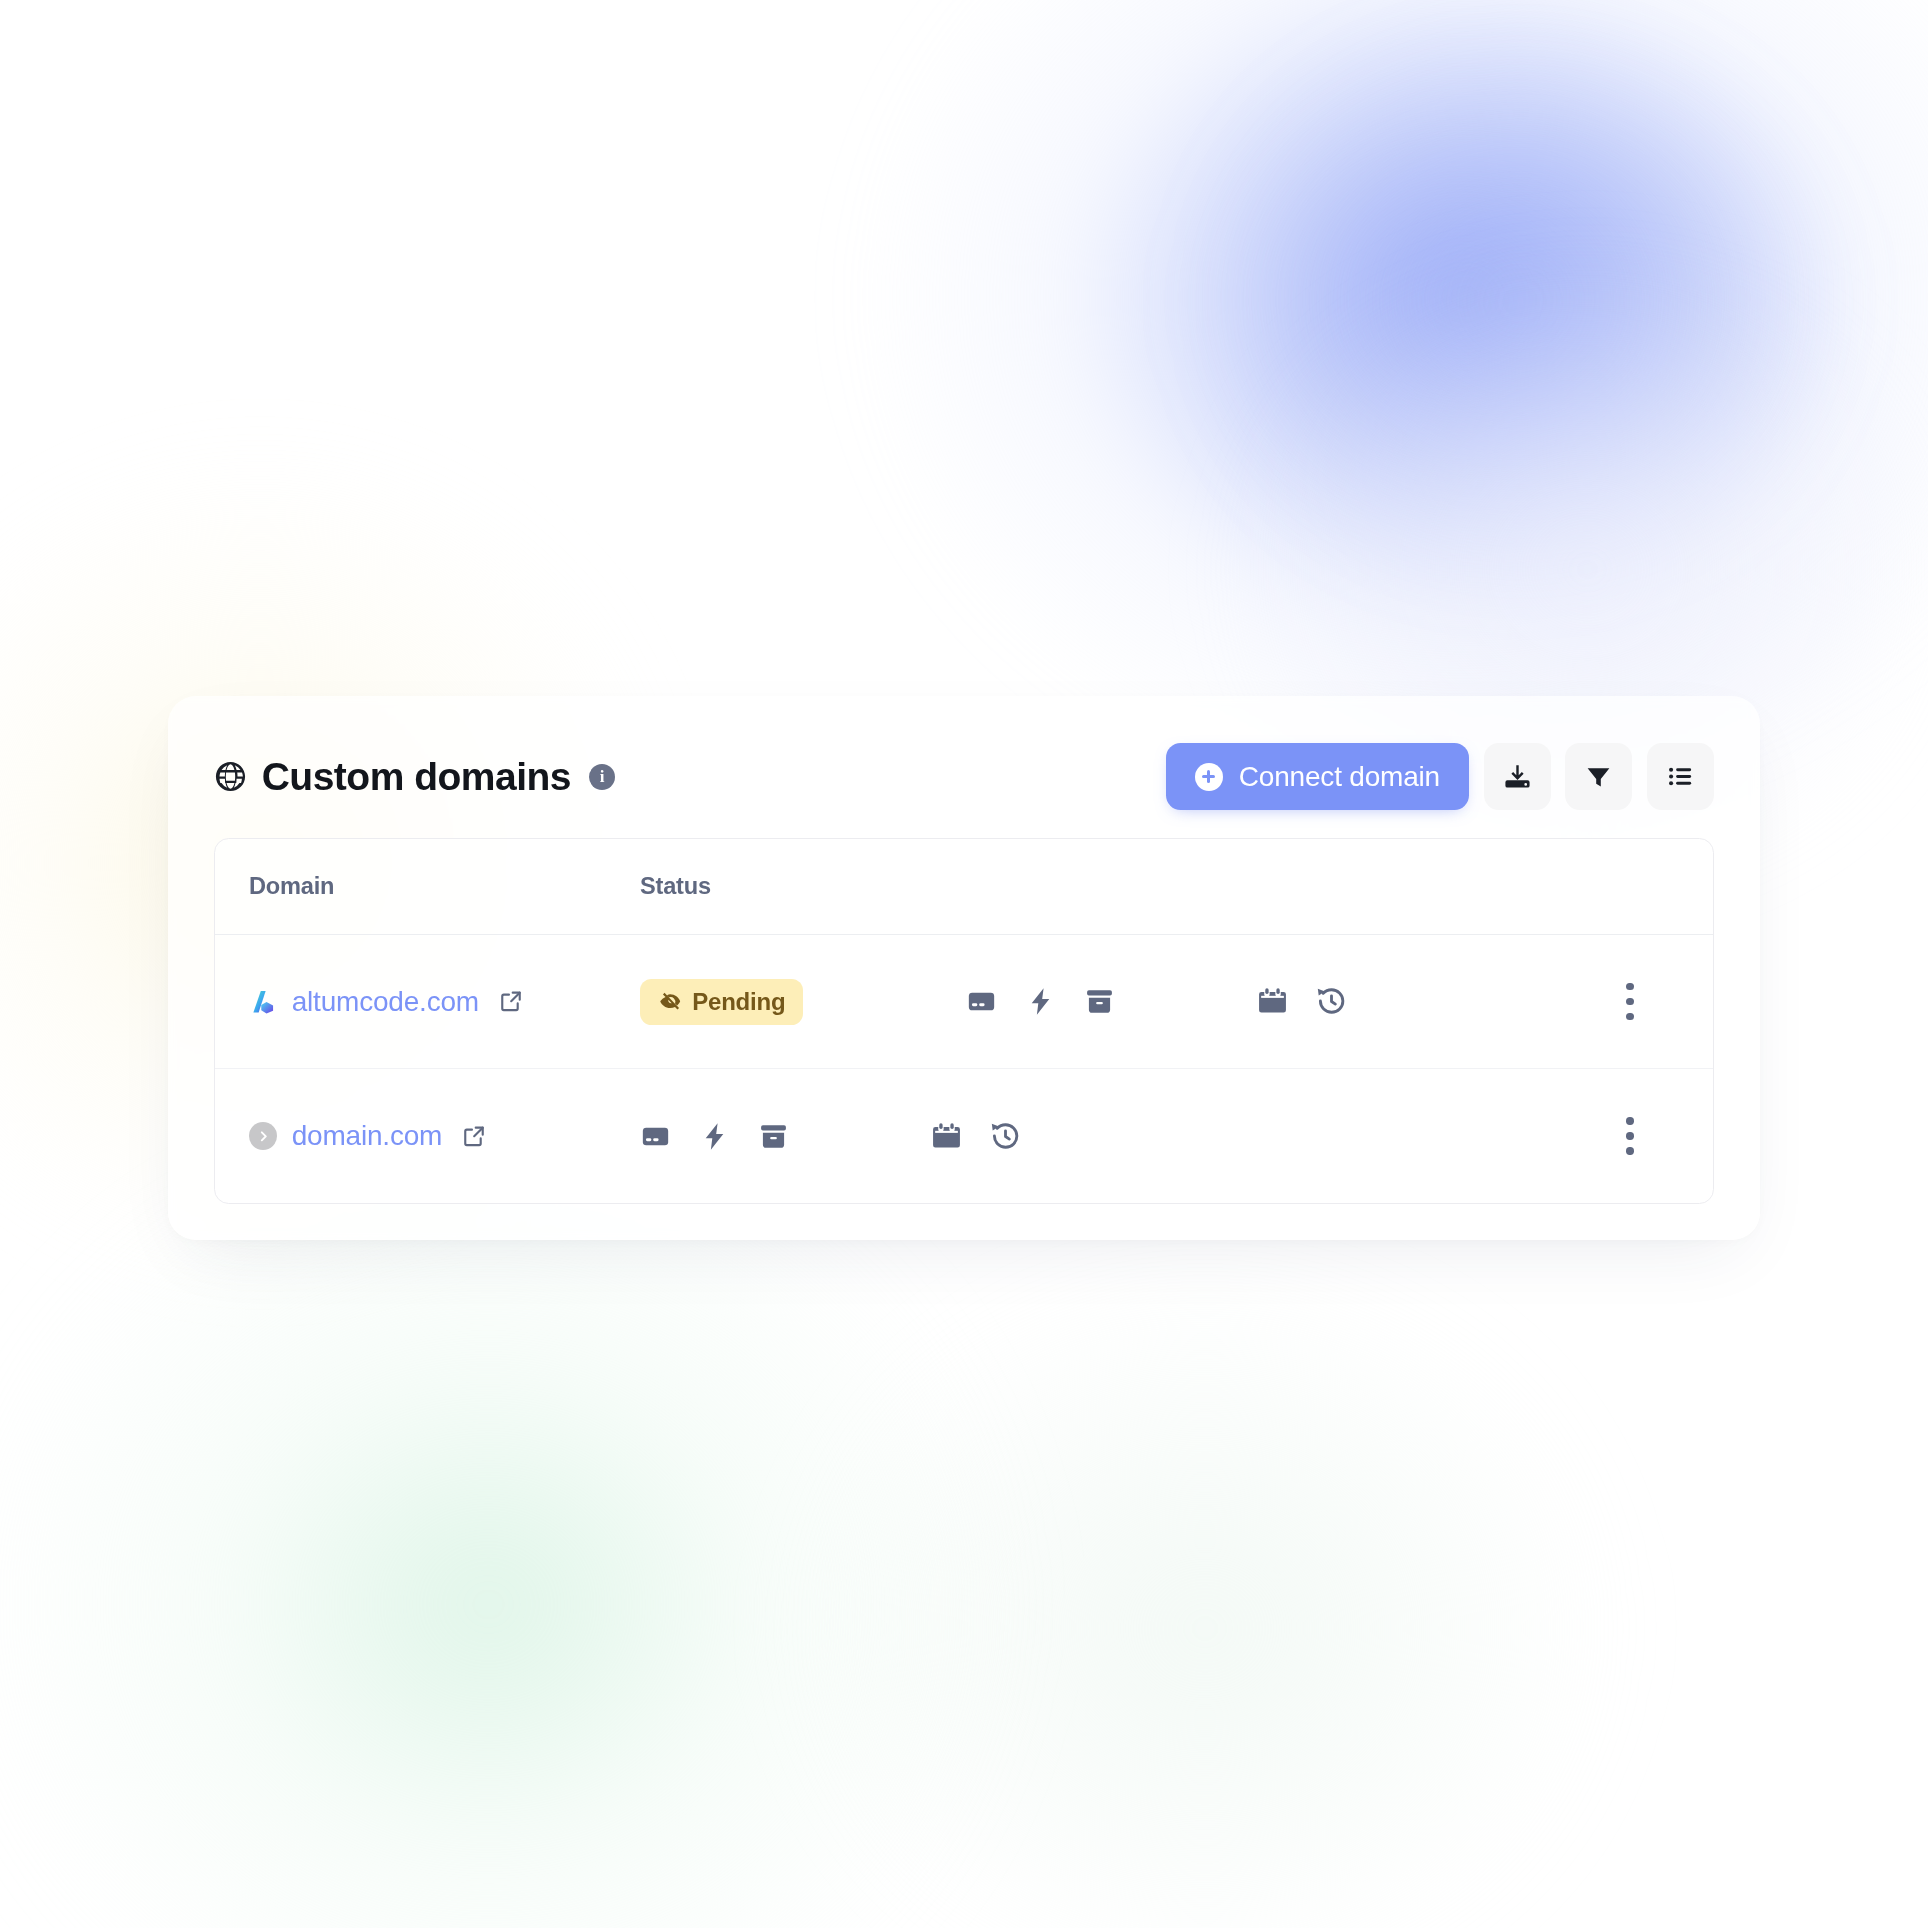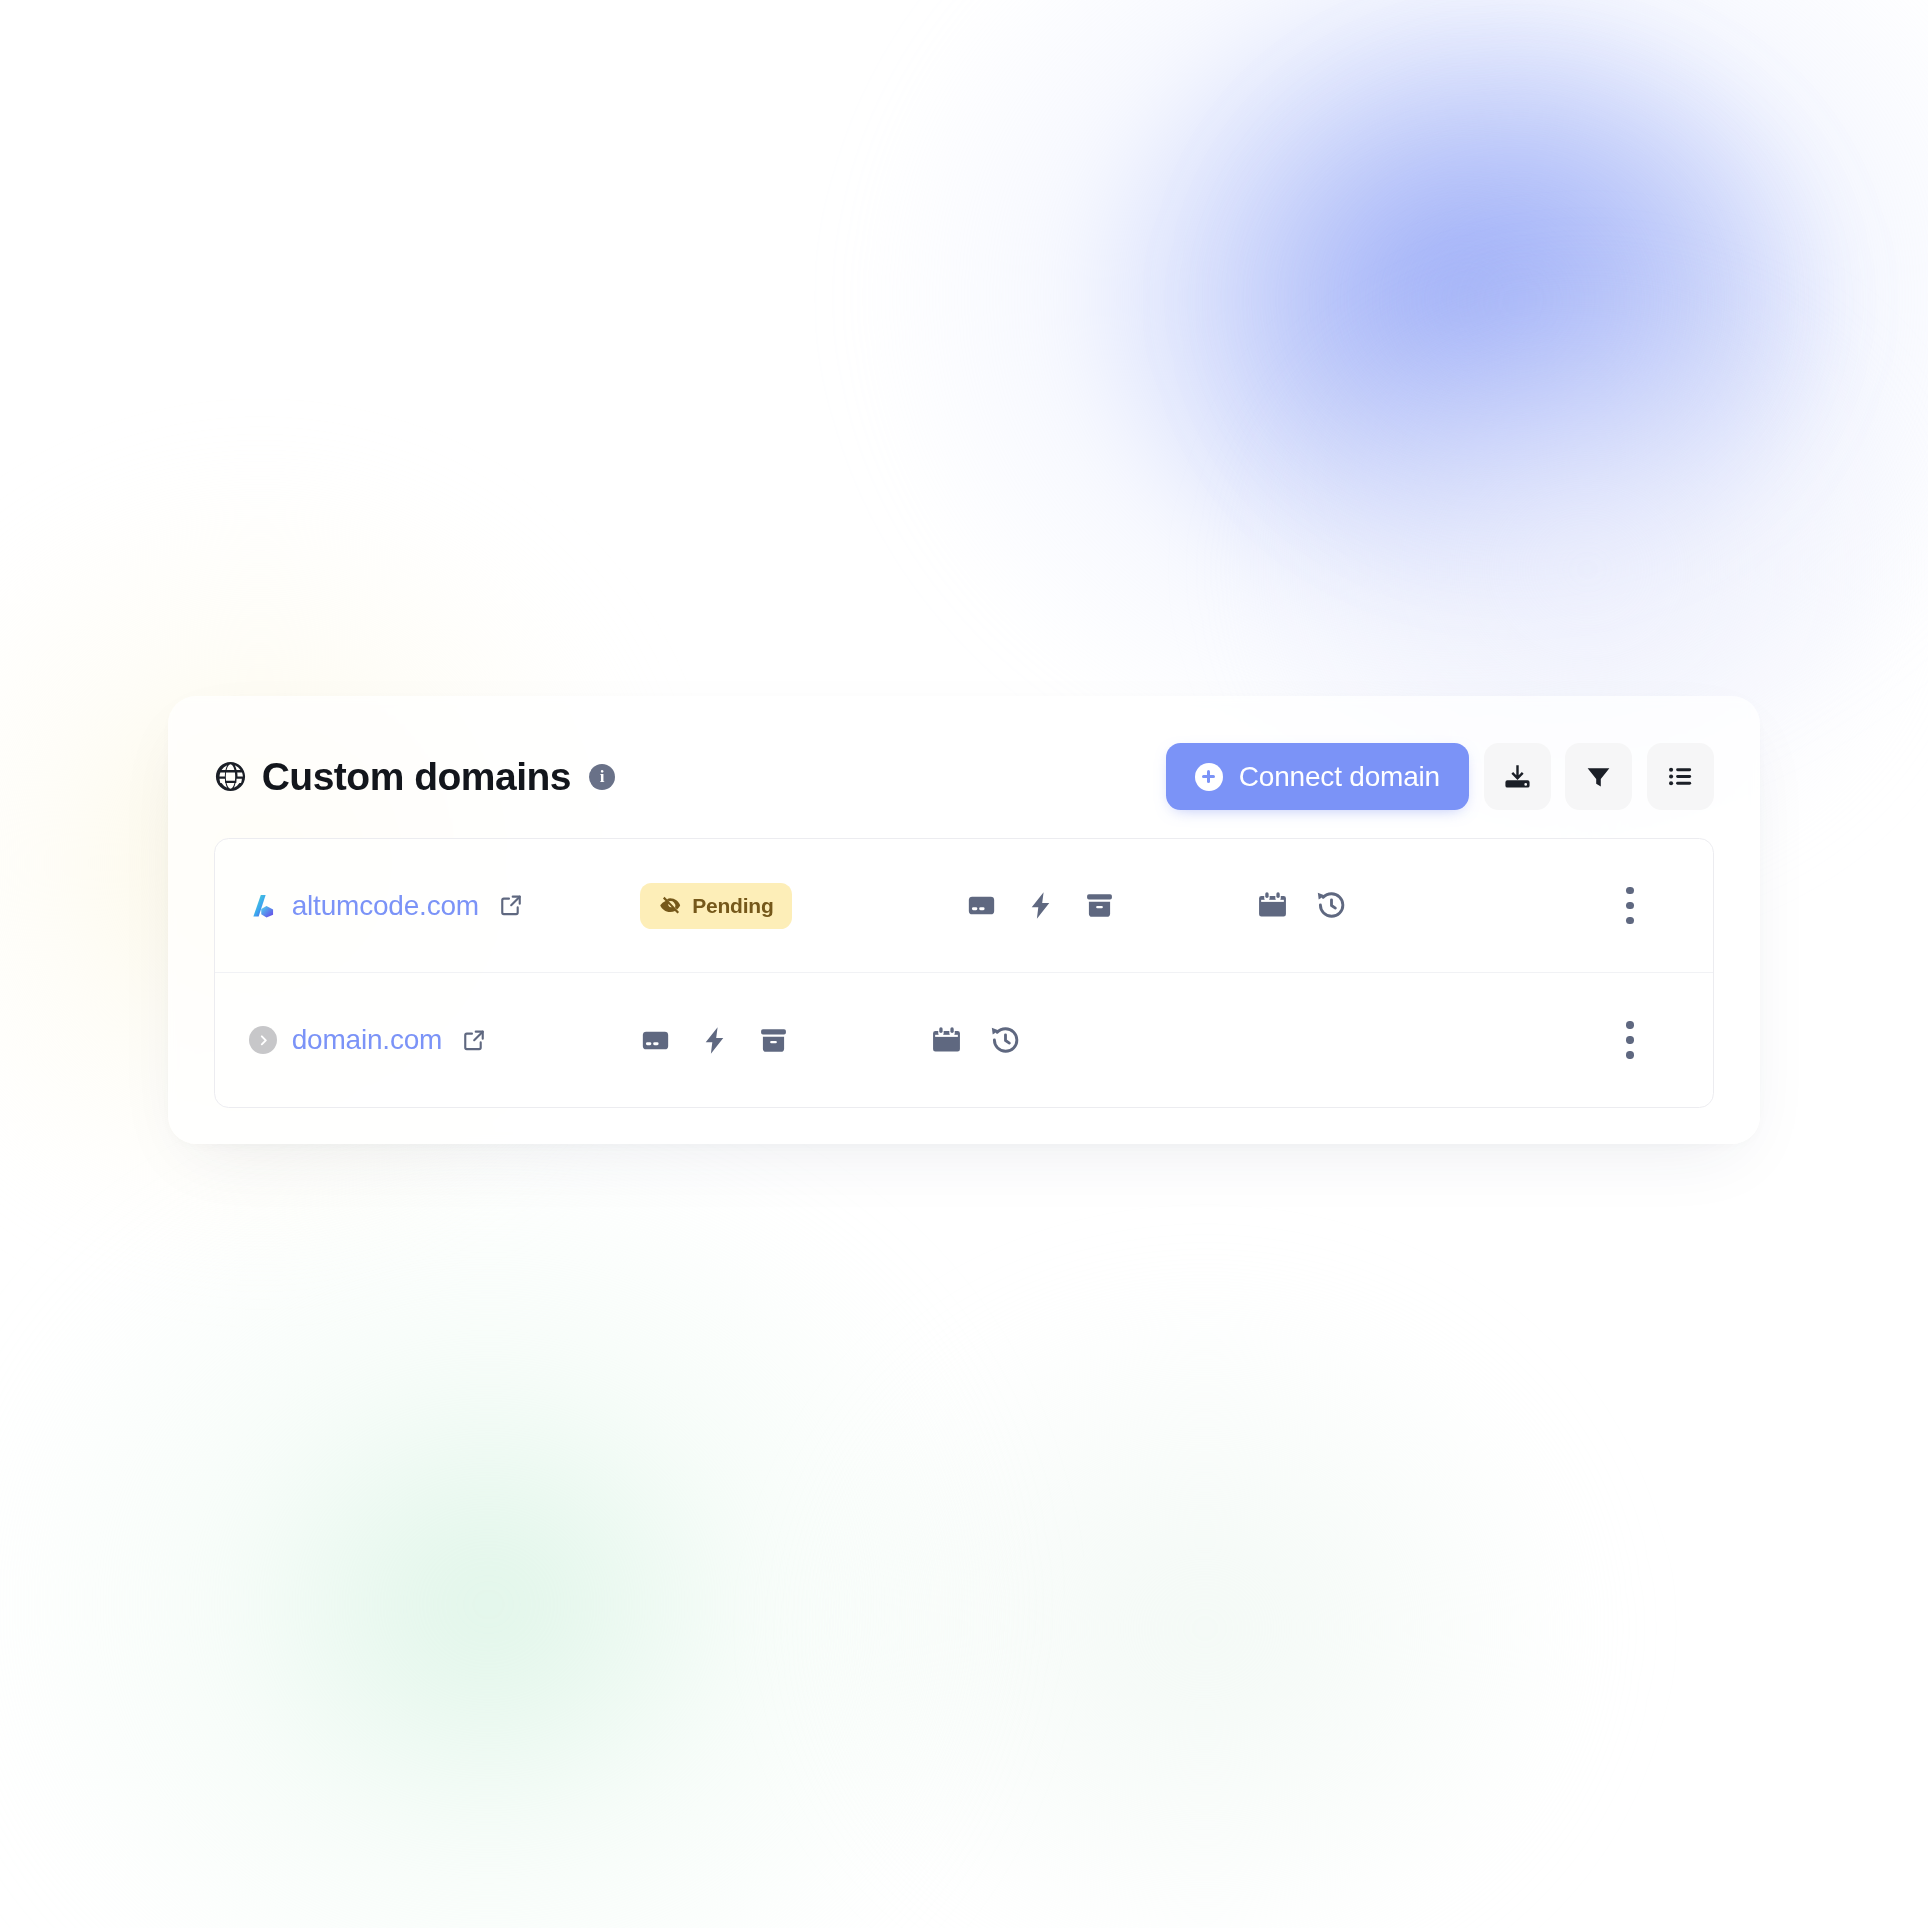--- a/index.html
+++ b/index.html
@@ -237,21 +237,21 @@
 
   .status-cell { width: 326px; flex: none; }
 
   .badge {
     display: inline-flex;
     align-items: center;
     gap: 9.8px;
     height: 46px;
     padding: 0 18px;
     border-radius: 11.4px;
-    font-size: 21px;
+    font-size: 24px;
     font-weight: 700;
     letter-spacing: -0.2px;
     cursor: default;
   }
   .badge-pending { background: #fdeeb8; color: #75581a; }
   .badge-active  { background: #b4e8c4; color: #17663a; }
   .badge svg { width: 24.4px; height: 24.4px; display: block; flex: none; }
 
   .icons-cell {
     flex: 1;
@@ -334,20 +334,26 @@
           <rect x="8.4" y="5.2" width="12.4" height="2.4" rx="1.2" fill="#1b1f27"></rect>
           <rect x="8.4" y="10.8" width="12.4" height="2.4" rx="1.2" fill="#1b1f27"></rect>
           <rect x="8.4" y="16.4" width="12.4" height="2.4" rx="1.2" fill="#1b1f27"></rect>
         </svg>
       </button>
     </div>
   </div>
 
   <div class="table-wrap">
 
+    <div class="thead">
+      <div class="th col-domain">Domain</div>
+      <div class="th col-status">Status</div>
+      <div class="col-icons"></div>
+      <div class="col-menu"></div>
+    </div>
 
     <div class="row">
       <div class="domain-cell">
         <svg class="favicon" viewBox="0 0 32 32" aria-hidden="true">
           <defs>
             <linearGradient id="g1" x1="0" y1="0" x2="1" y2="1">
               <stop offset="0%" stop-color="#4de0c8"></stop>
               <stop offset="55%" stop-color="#3ba7ef"></stop>
               <stop offset="100%" stop-color="#5b3fe0"></stop>
             </linearGradient>

